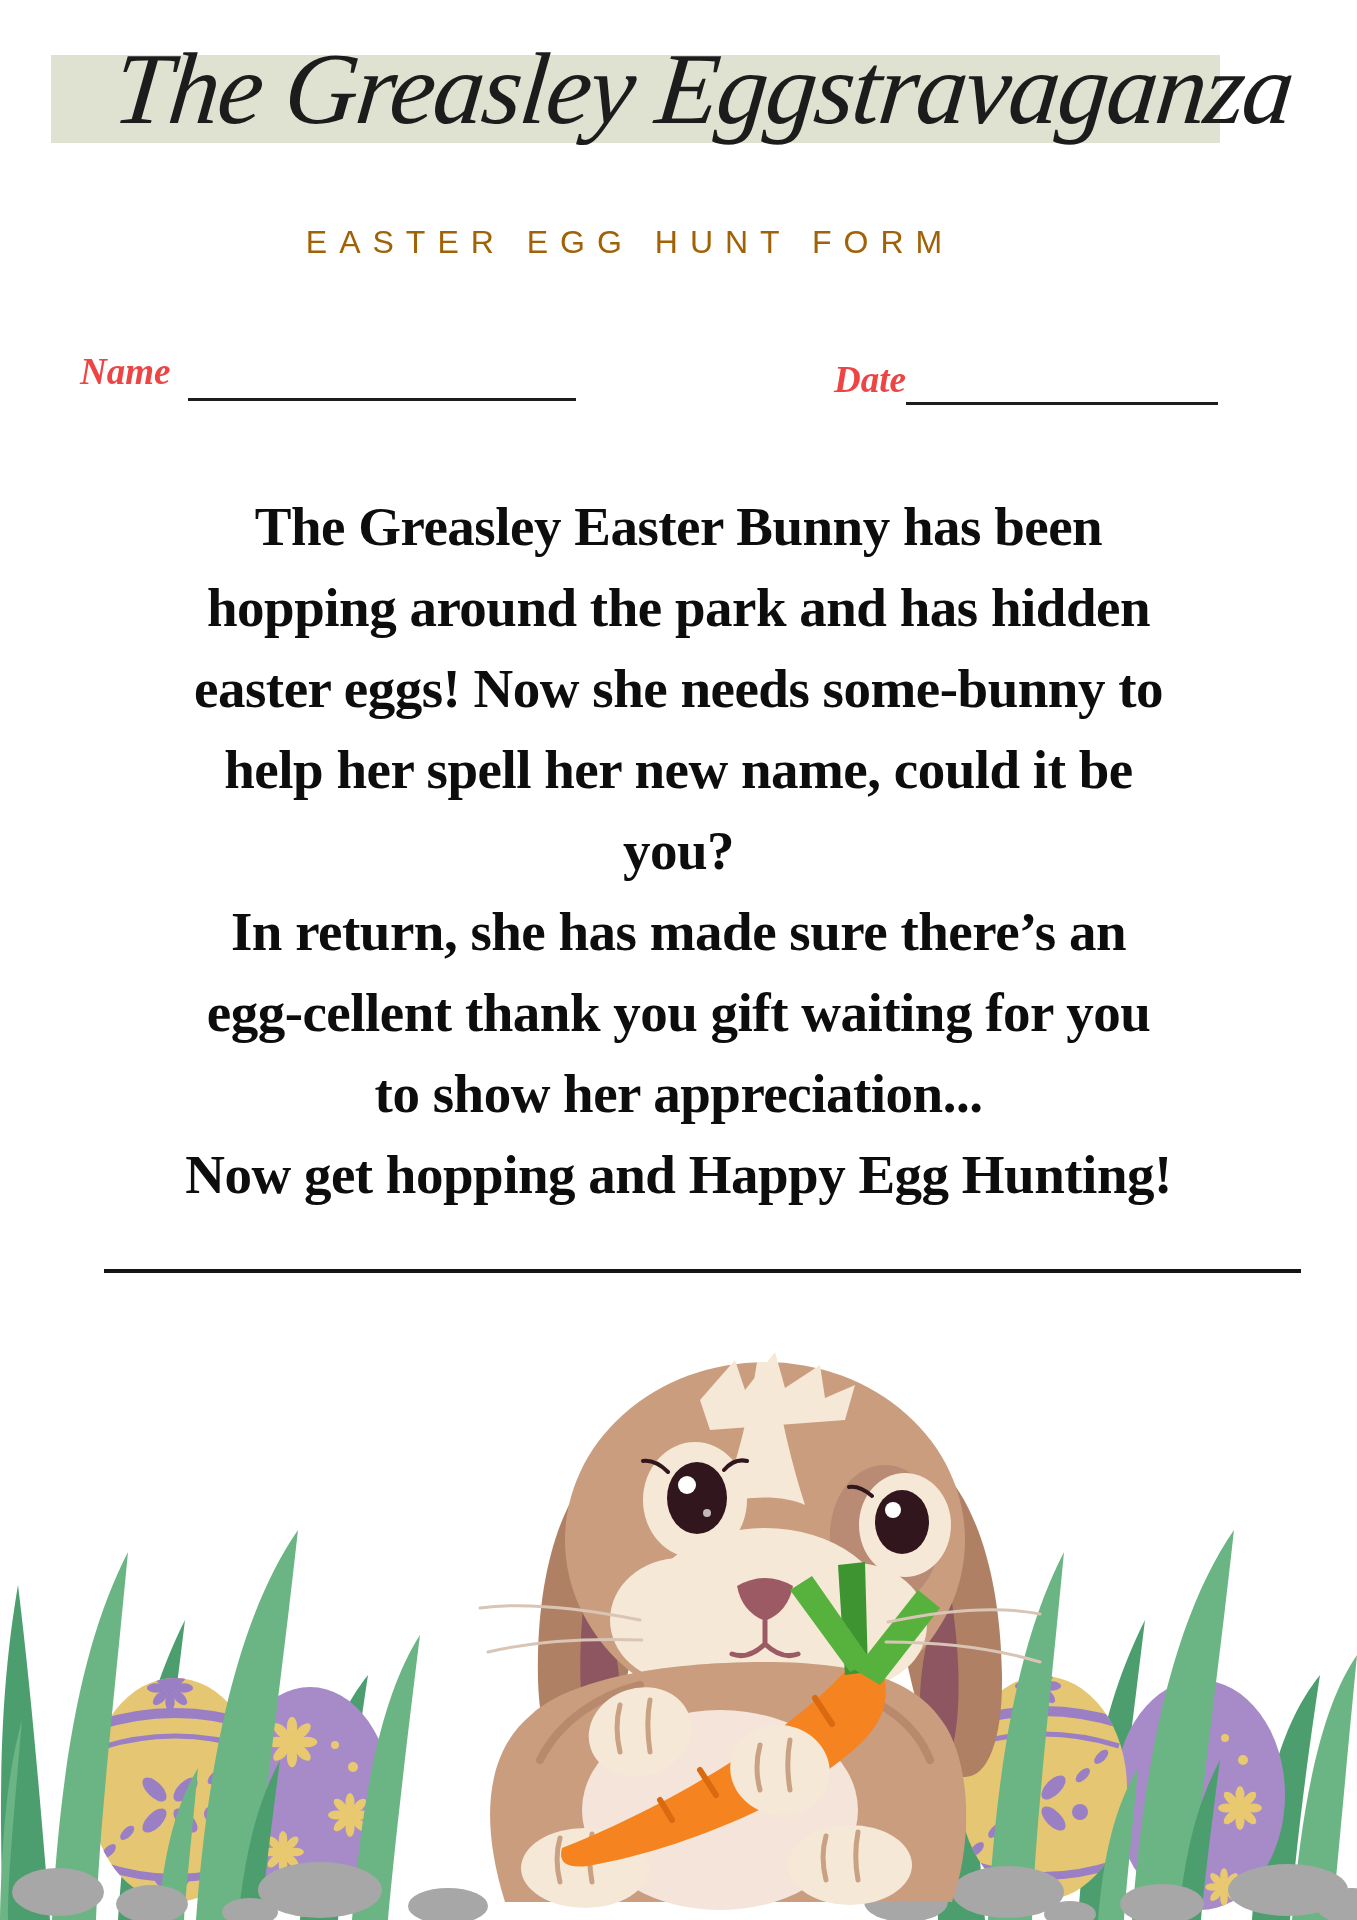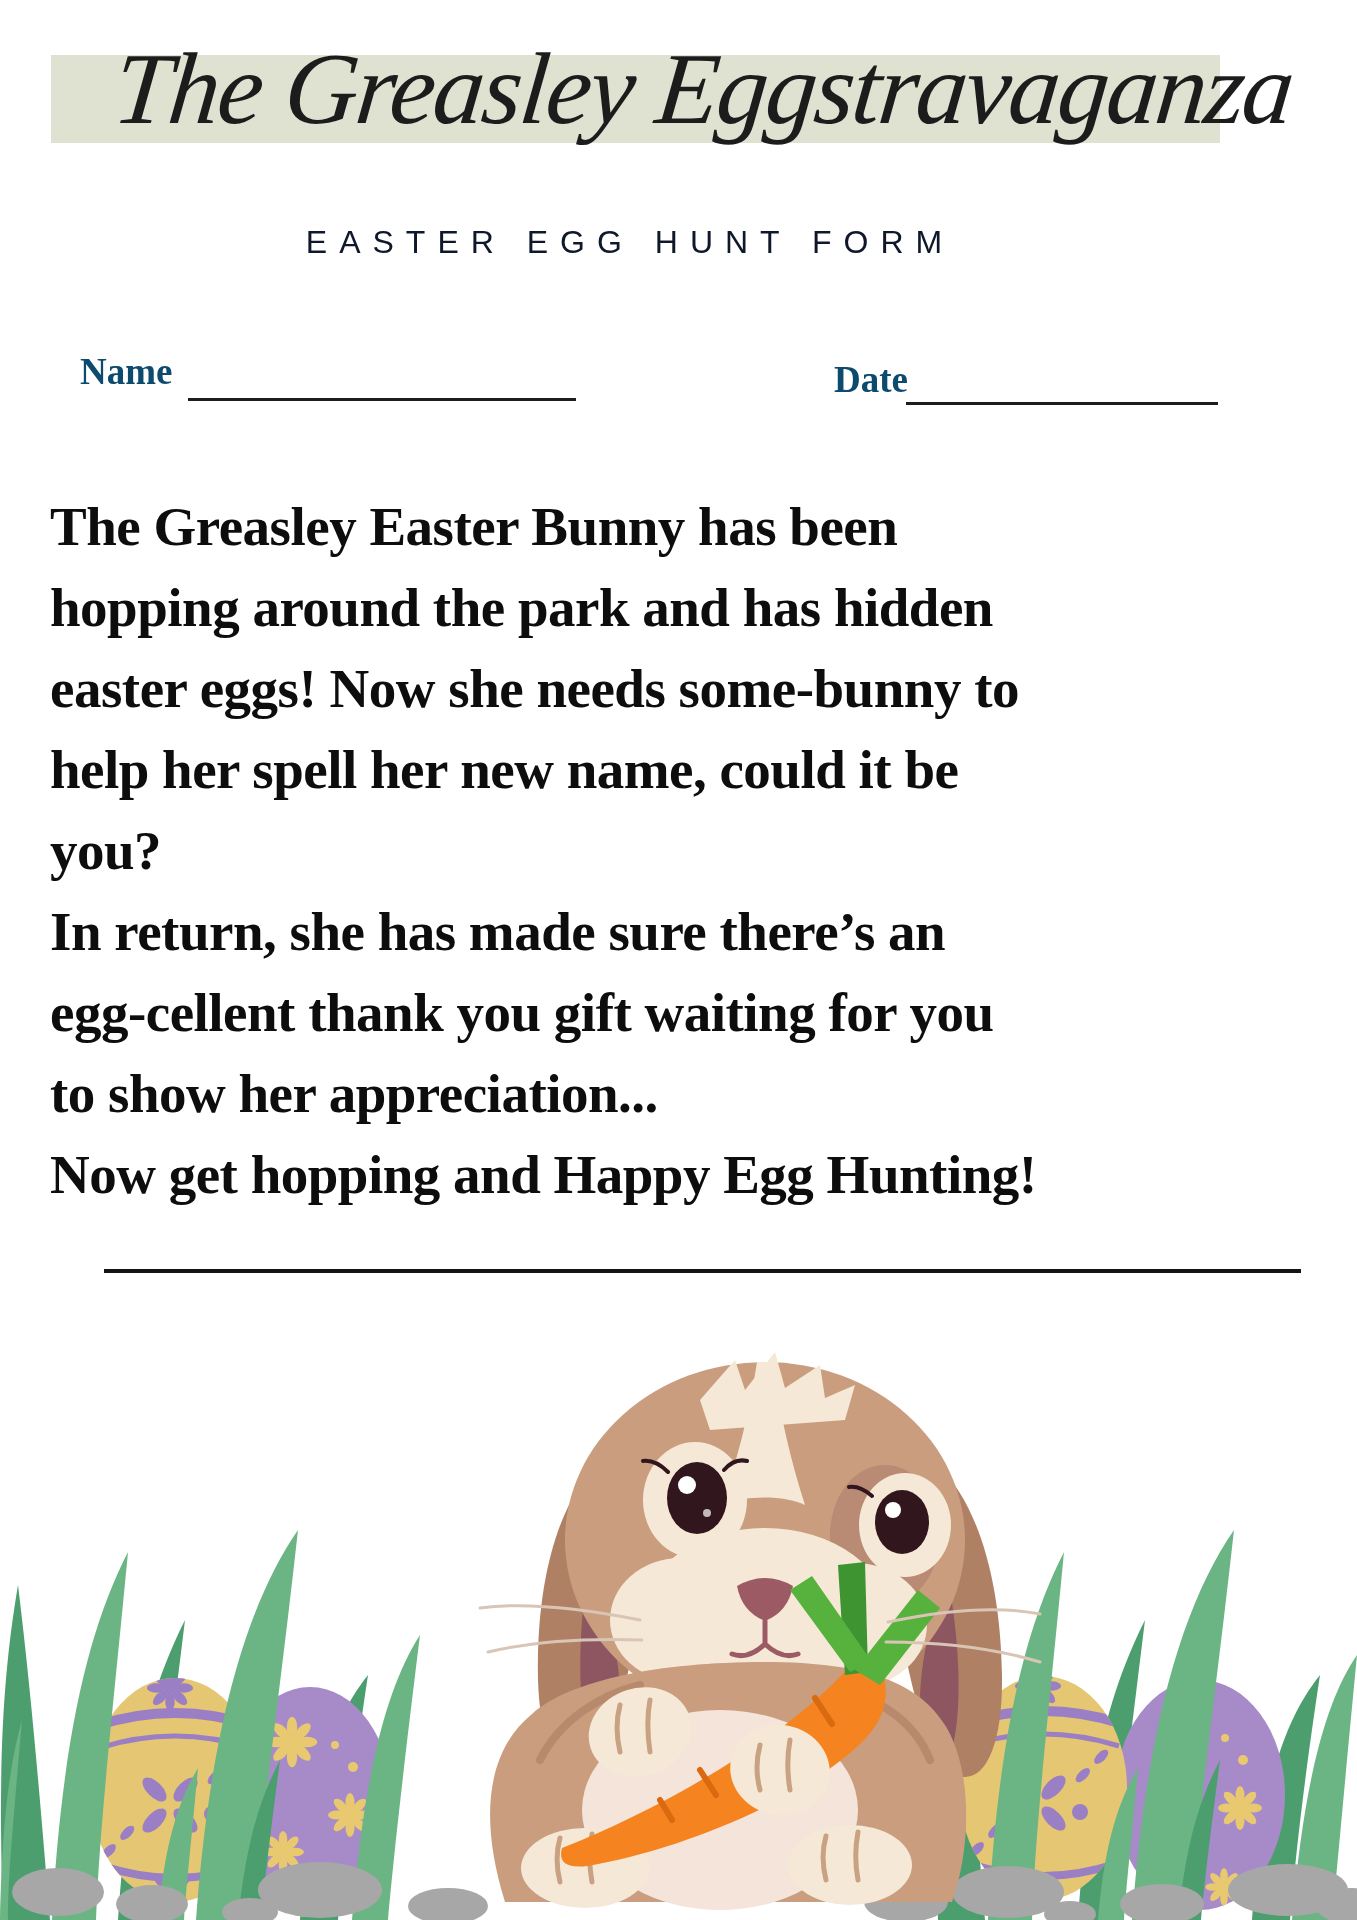--- a/index.html
+++ b/index.html
@@ -21,39 +21,39 @@
     text-align:center;white-space:nowrap;
     font-family:"Liberation Serif","DejaVu Serif",serif;
     font-style:italic;font-weight:400;
     font-size:102px;letter-spacing:-2px;color:#1c1c1c;
     transform:skewX(-6deg);
   }
   .subtitle{
     position:absolute;left:0;top:224px;width:1260px;
     text-align:center;
     font-family:"Liberation Sans",sans-serif;
-    font-size:32px;letter-spacing:12px;color:#0f172a;
+    font-size:32px;letter-spacing:12px;color:#a16207;
   }
   .field-label{
     position:absolute;
     font-family:"Liberation Serif",serif;font-weight:700;
-    font-size:37px;color:#0c4a6e;
+    font-size:37px;color:#ef4444;font-style:italic;
   }
   .name-label{left:80px;top:350px;}
   .date-label{left:786px;top:358px;margin-left:48px;}
   .write-line{
     position:absolute;height:40px;
     border-bottom:3px solid #1d1d1d;
     font-size:30px;font-family:"Liberation Serif",serif;
   }
   .name-line{left:188px;top:358px;width:388px;}
   .date-line{left:906px;top:362px;width:312px;}
   .intro-message{
     position:absolute;left:50px;top:486px;width:1257px;
-    text-align:left;white-space:pre-line;
+    text-align:center;white-space:pre-line;
     font-family:"Liberation Serif",serif;font-weight:700;
     font-size:55px;line-height:81px;letter-spacing:-0.5px;
     color:#0d0d0d;
   }
   .divider{
     position:absolute;left:104px;top:1269px;width:1197px;height:4px;
     background:#141414;
   }
   .illustration{
     position:absolute;left:0;top:1290px;width:1357px;height:630px;

